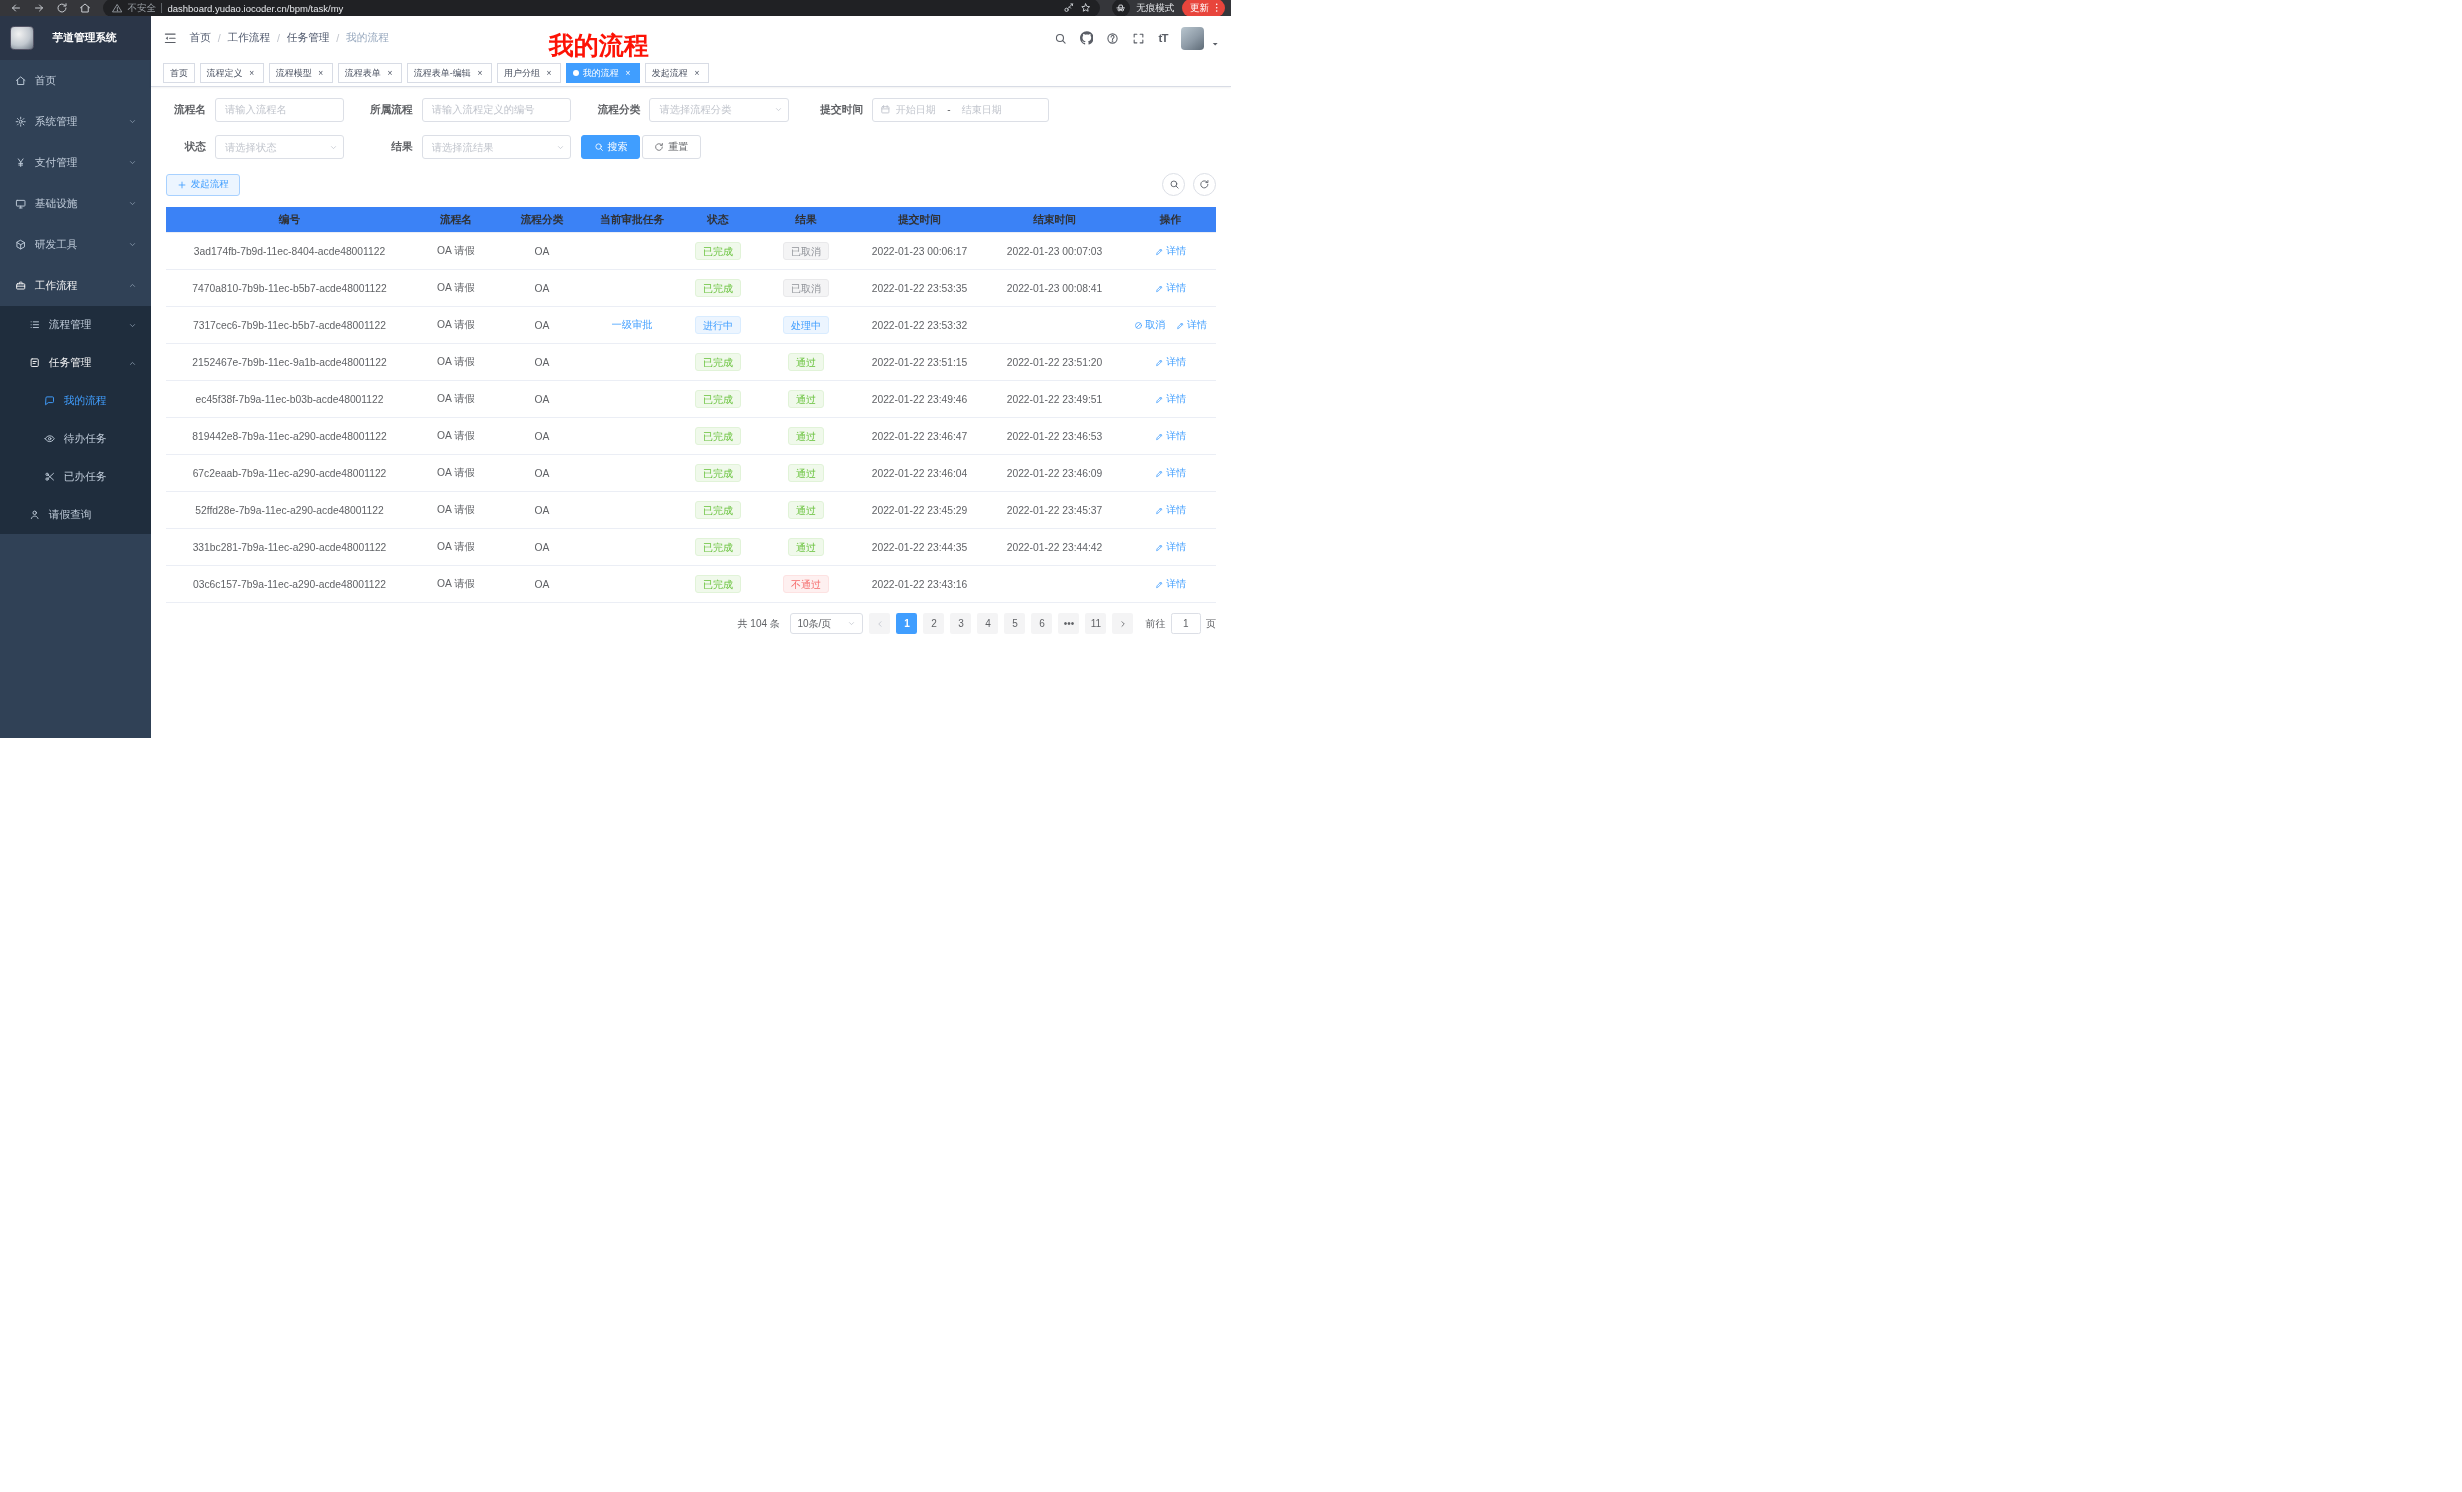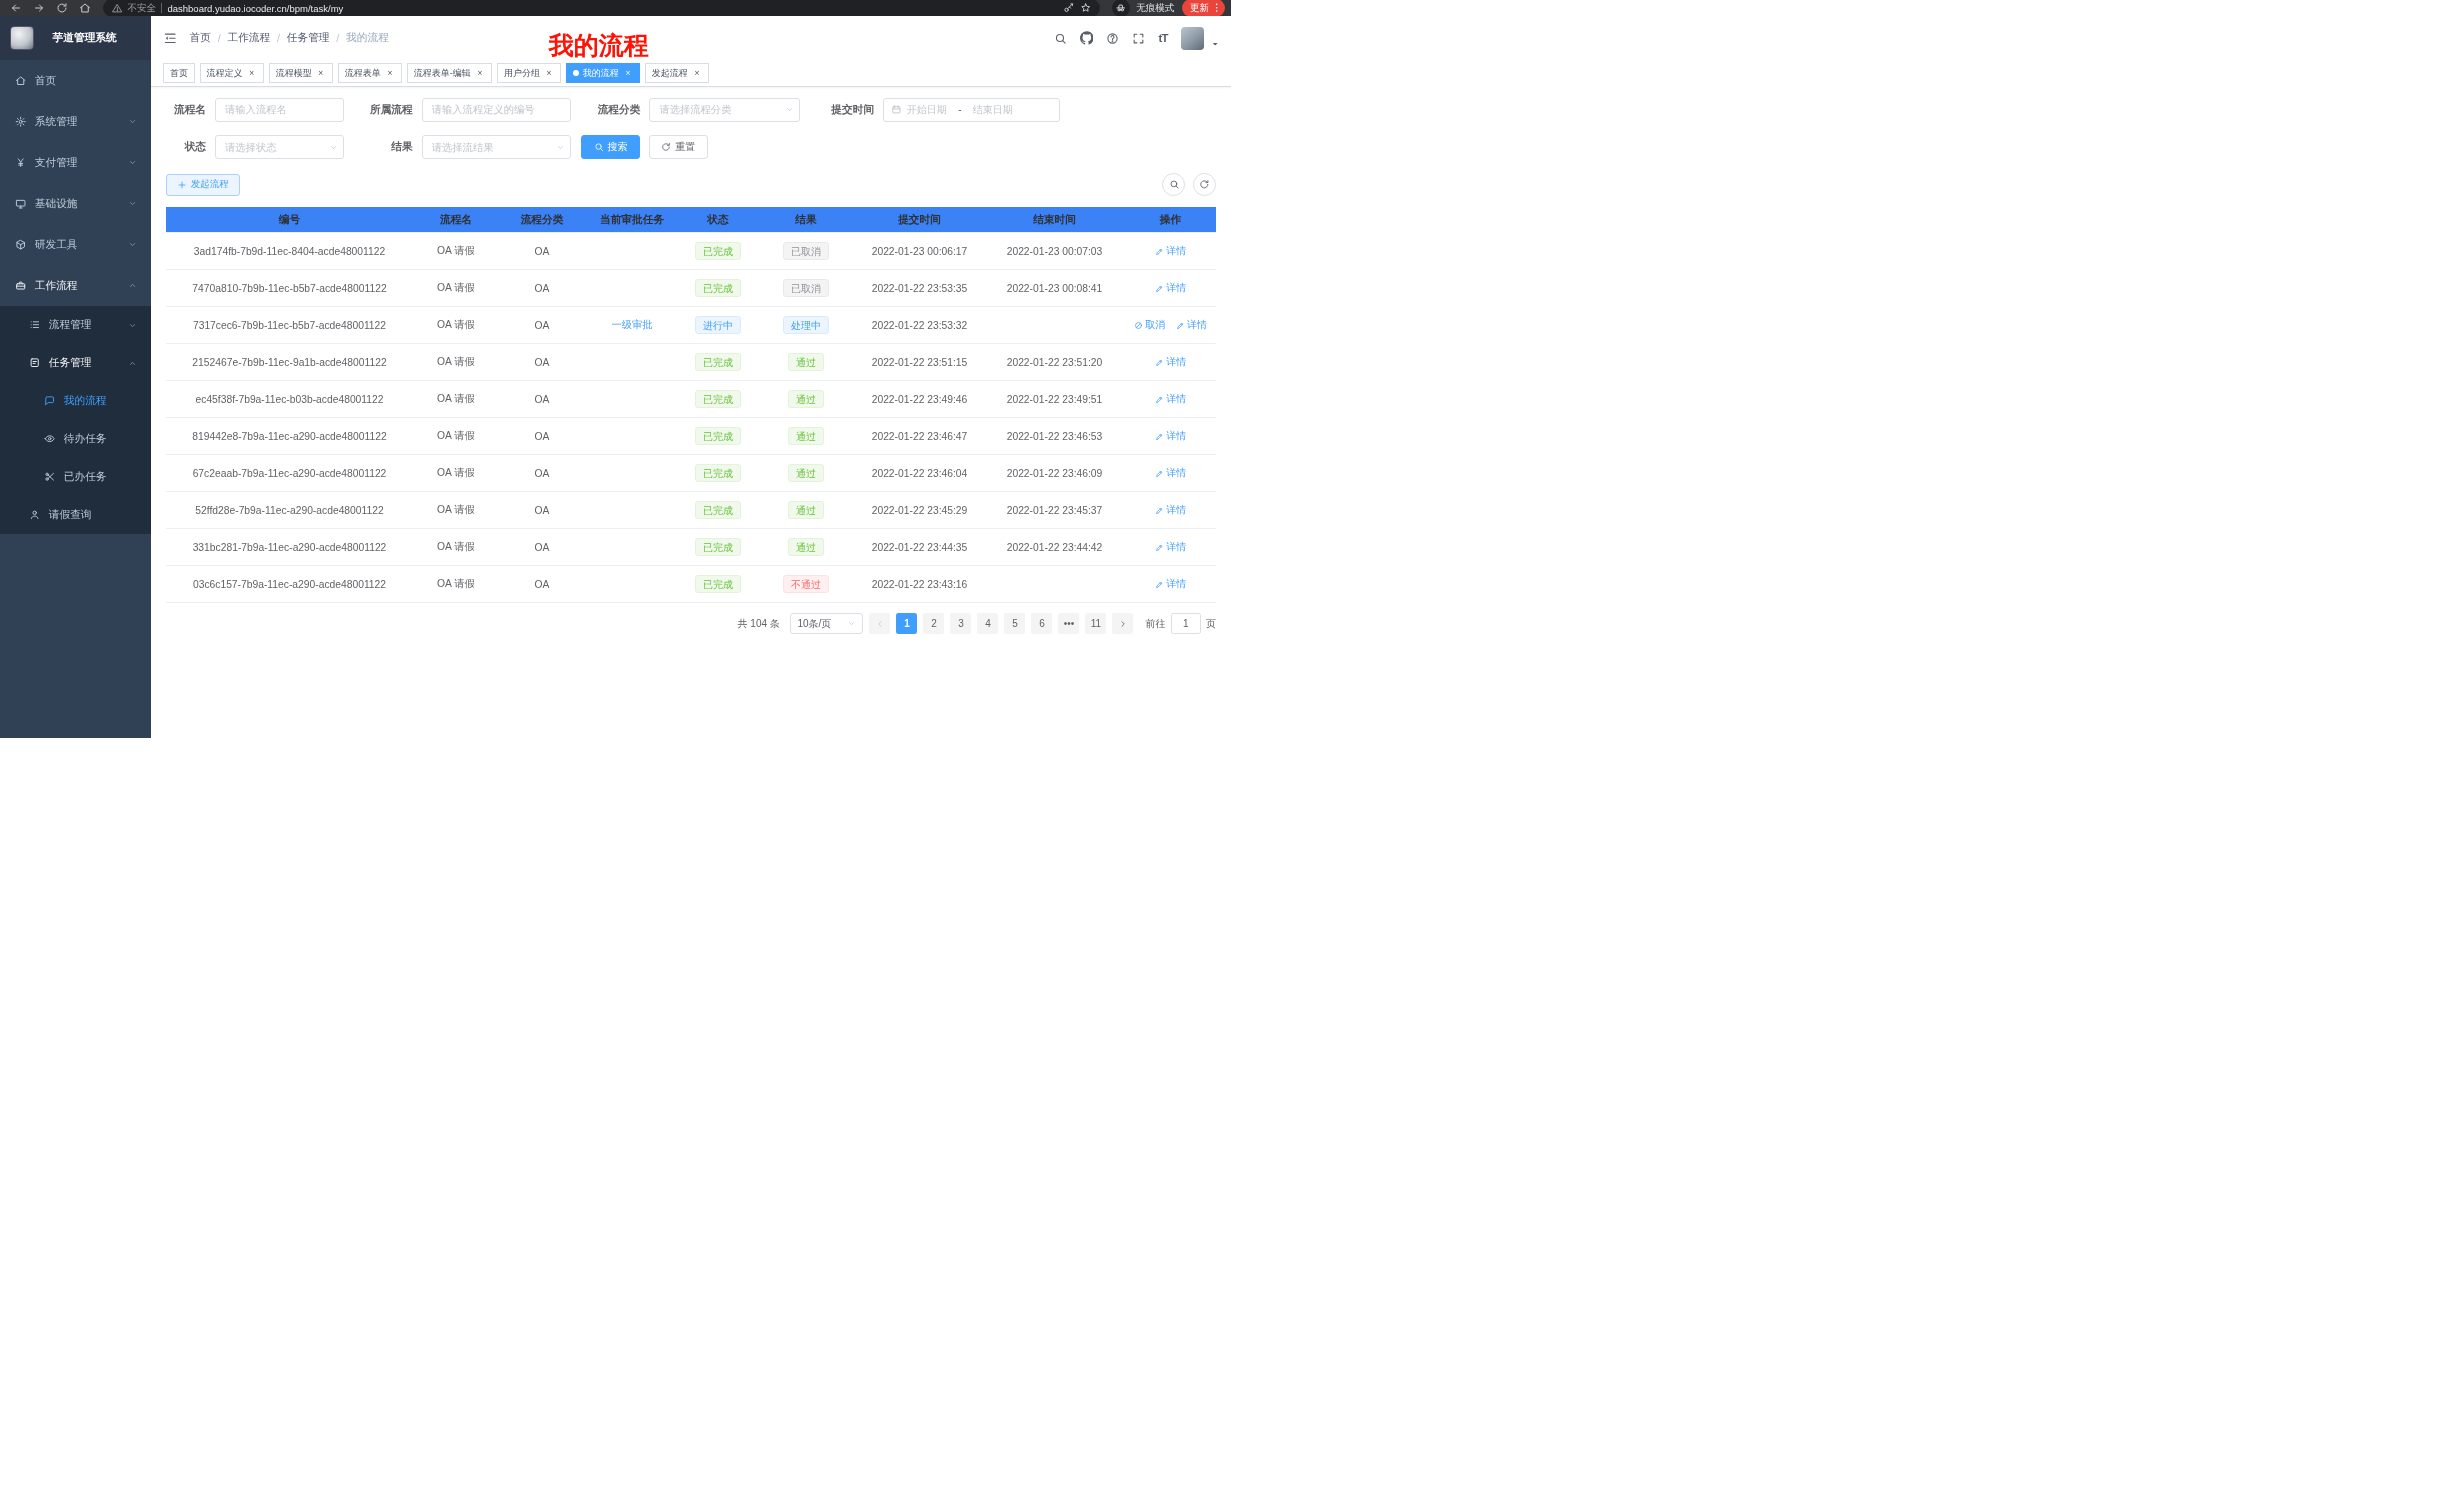--- a/index.html
+++ b/index.html
@@ -67,21 +67,21 @@
   .inp::placeholder{color:#c0c4cc}
   .sel{position:relative;display:inline-flex;align-items:center}
   .sel .inp{width:100%;padding-right:20px;cursor:pointer}
   .sel .schev{position:absolute;right:6px;color:#c0c4cc;pointer-events:none}
   .drange{width:177px;height:24px;border:0.8px solid #dcdfe6;border-radius:3px;display:flex;align-items:center;padding:0 6.8px;gap:5.3px;font-size:10px;color:#c0c4cc;cursor:pointer}
   .drange .dsep{color:#606266;flex:0 0 auto;padding:0 6px}
   .drange .dph{white-space:nowrap}
   .dcal{color:#c0c4cc;display:flex}
   .btn{height:24px;padding:0 11.4px;border-radius:3px;font-size:10px;display:inline-flex;align-items:center;gap:3.8px;cursor:pointer;border:0.8px solid #dcdfe6;background:#fff;color:#606266;white-space:nowrap}
   .btn-primary{background:#409eff;border-color:#409eff;color:#fff}
-  .btn + .btn{margin-left:9px}
+  .btn + .btn{margin-left:2px}
 
   .toolbar{display:flex;align-items:center;margin-bottom:10.7px}
   .btn-plain{height:22px;background:#ecf5ff;border:0.8px solid #a8d1ff;color:#409eff;font-size:9.5px;padding:0 10px;border-radius:3px;display:inline-flex;align-items:center;gap:3.8px;cursor:pointer}
   .tool-right{margin-left:auto;display:flex;gap:7.6px}
   .circle-btn{width:23px;height:23px;border-radius:50%;border:0.8px solid #dcdfe6;background:#fff;display:flex;align-items:center;justify-content:center;color:#5a5e66;cursor:pointer}
 
   table{width:100%;border-collapse:collapse;table-layout:fixed}
   thead th{height:26px;background:#3b82f6;font-size:10.7px;color:#303133;font-weight:700;text-align:center;border-bottom:0.8px solid #ebeef5;white-space:nowrap;overflow:hidden}
   tbody td{height:37px;border-bottom:0.8px solid #ebeef5;font-size:10.3px;color:#606266;text-align:center;white-space:nowrap;overflow:hidden}
   .tlink{color:#409eff;cursor:pointer}
@@ -426,21 +426,21 @@
         <div class="fitem">
           <span class="flabel lw1">流程名</span>
           <input class="inp" style="width: 129px;" placeholder="请输入流程名">
         </div>
         <div class="fitem">
           <span class="flabel lw2">所属流程</span>
           <input class="inp" style="width: 149px;" placeholder="请输入流程定义的编号">
         </div>
         <div class="fitem">
           <span class="flabel lw3">流程分类</span>
-          <span class="sel" style="width:151px">
+          <span class="sel" style="width:140px">
             <input class="inp" readonly="" placeholder="请选择流程分类" style="">
             <span class="schev">
                 <svg width="9" height="9" viewBox="0 0 24 24" fill="none" stroke="currentColor" stroke-width="2" stroke-linecap="round" stroke-linejoin="round">
                   <path d="M6.5 9.5l5.5 5.5 5.5-5.5"></path>
                 </svg>
               </span>
           </span>
         </div>
         <div class="fitem">
           <span class="flabel lw4">提交时间</span>

